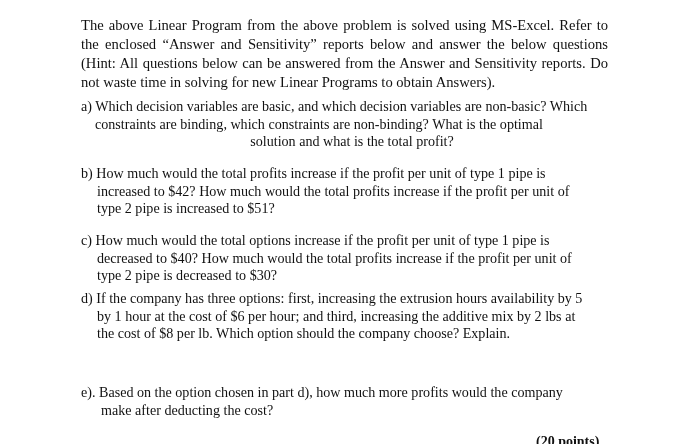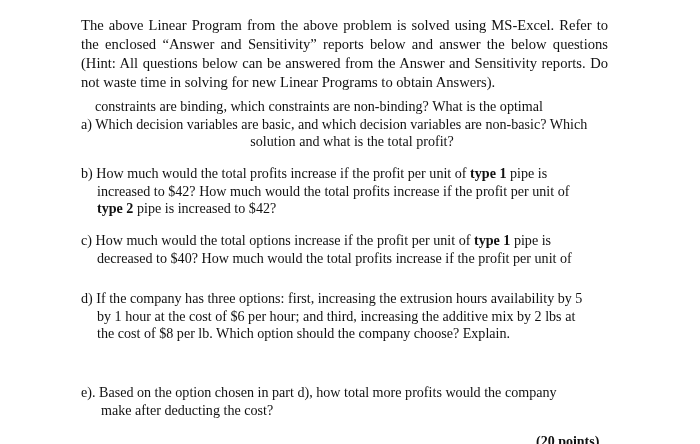--- a/index.html
+++ b/index.html
@@ -49,60 +49,61 @@
     .q .indent-a {
       padding-left: 14px;
     }
     .q .indent-a2 {
       padding-left: 12px;
       text-align: center;
     }
     .q .indent-e {
       padding-left: 20px;
     }
-    b { font-weight: bold; }
+    b { font-weight: normal; }
     .points {
       position: absolute;
       left: 536px;
       top: 434px;
       font-size: 14px;
       font-weight: bold;
       white-space: nowrap;
     }
   </style>
 </head>
 <body>
 
 <div class="page">
 
   <p class="intro">The above Linear Program from the above problem is solved using MS-Excel. Refer to the enclosed “Answer and Sensitivity” reports below and answer the below questions (Hint: All questions below can be answered from the Answer and Sensitivity reports. Do not waste time in solving for new Linear Programs to obtain Answers).</p>
 
   <div class="q" style="top:98px;">
+    <span class="line">a) Which decision variables are basic, and which decision variables are non-basic? Which</span>
     <span class="line indent-a">constraints are binding, which constraints are non-binding? What is the optimal</span>
-    <span class="line">a) Which decision variables are basic, and which decision variables are non-basic? Which</span>
     <span class="line indent-a2">solution and what is the total profit?</span>
   </div>
 
   <div class="q" style="top:165px;">
     <span class="line"><span>b)  How much would the total profits increase if the profit per unit of </span><b>type 1</b><span> pipe is</span></span>
     <span class="line indent">increased to $42?  How much would the total profits increase if the profit per unit of</span>
-    <span class="line indent"><b>type 2</b><span> pipe is increased to $42?</span></span>
+    <span class="line indent"><b>type 2</b><span> pipe is increased to $51?</span></span>
   </div>
 
   <div class="q" style="top:232px;">
     <span class="line"><span>c)  How much would the total options increase if the profit per unit of </span><b>type 1</b><span> pipe is</span></span>
     <span class="line indent">decreased to $40?  How much would the total profits increase if the profit per unit of</span>
+    <span class="line indent"><b>type 2</b><span> pipe is decreased to $30?</span></span>
   </div>
 
   <div class="q" style="top:290px;">
     <span class="line">d)  If the company has three options: first, increasing the extrusion hours availability by 5</span>
     <span class="line indent">by 1 hour at the cost of $6 per hour; and third, increasing the additive mix by 2 lbs at</span>
     <span class="line indent">the cost of $8 per lb.  Which option should the company choose? Explain.</span>
   </div>
 
   <div class="q" style="top:384px;">
-    <span class="line">e). Based on the option chosen in part d), how total more profits would the company</span>
+    <span class="line">e). Based on the option chosen in part d), how much more profits would the company</span>
     <span class="line indent-e">make after deducting the cost?</span>
   </div>
 
   <div class="points">(20 points)</div>
 
 </div>
 
 </body></html>

